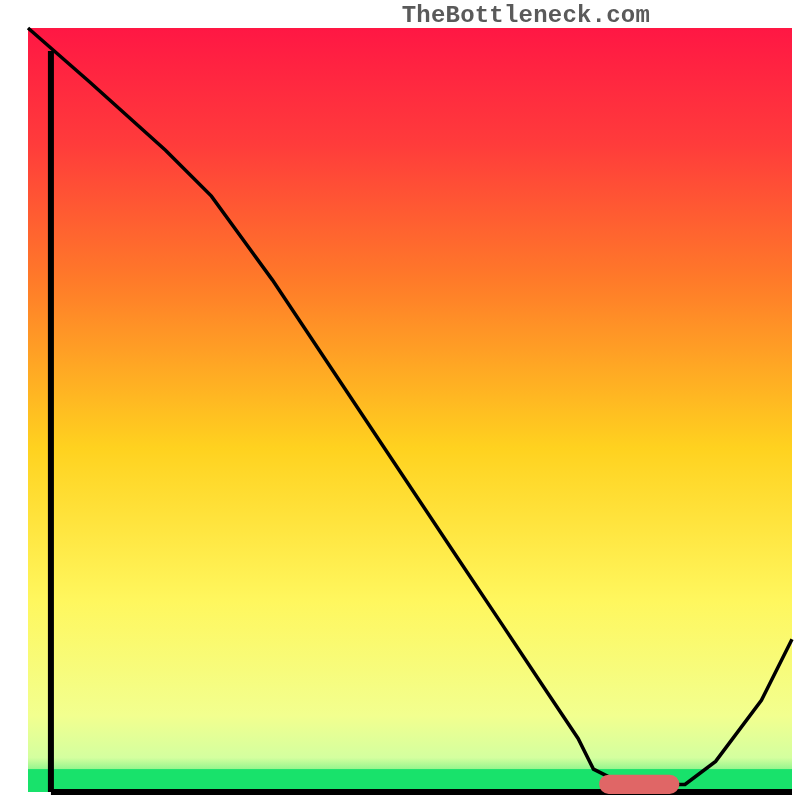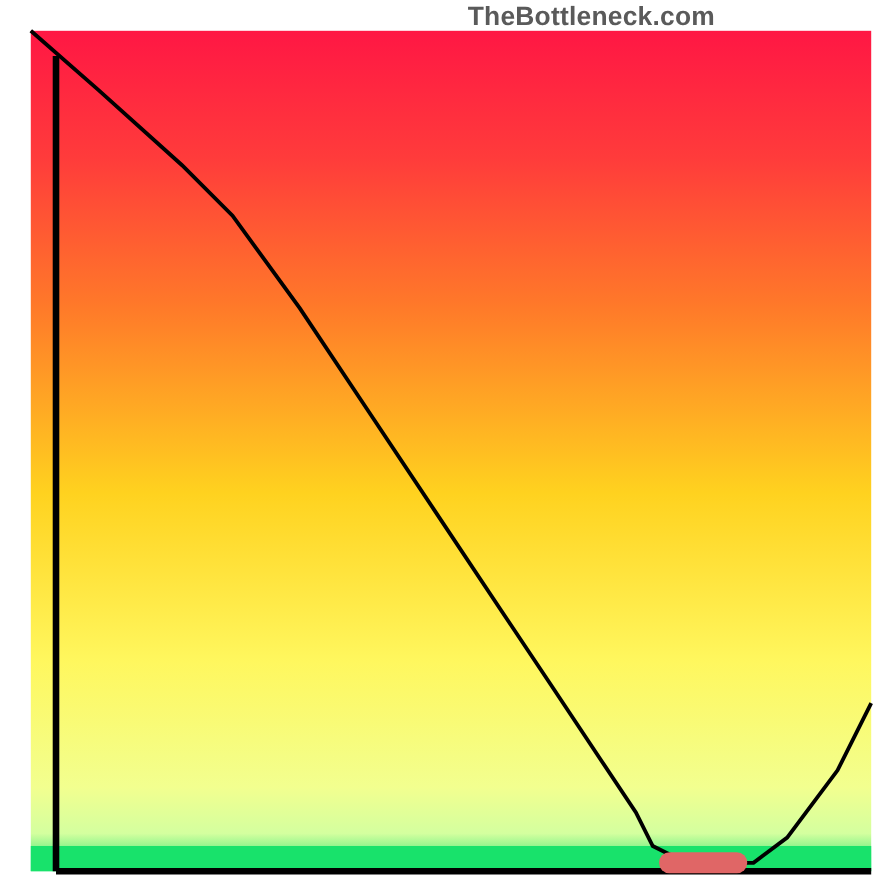--- a/index.html
+++ b/index.html
@@ -7,20 +7,21 @@
     padding: 0;
     width: 800px;
     height: 800px;
     background: #ffffff;
     font-family: Arial, Helvetica, sans-serif;
   }
   .canvas-wrap {
     position: relative;
     width: 664px;
     height: 800px;
+    font-family: Liberation Mono, monospace;
   }
   svg {
     display: block;
   }
   .watermark {
     position: absolute;
     top: 2px;
     right: 14px;
     font-size: 24px;
     font-weight: 600;

